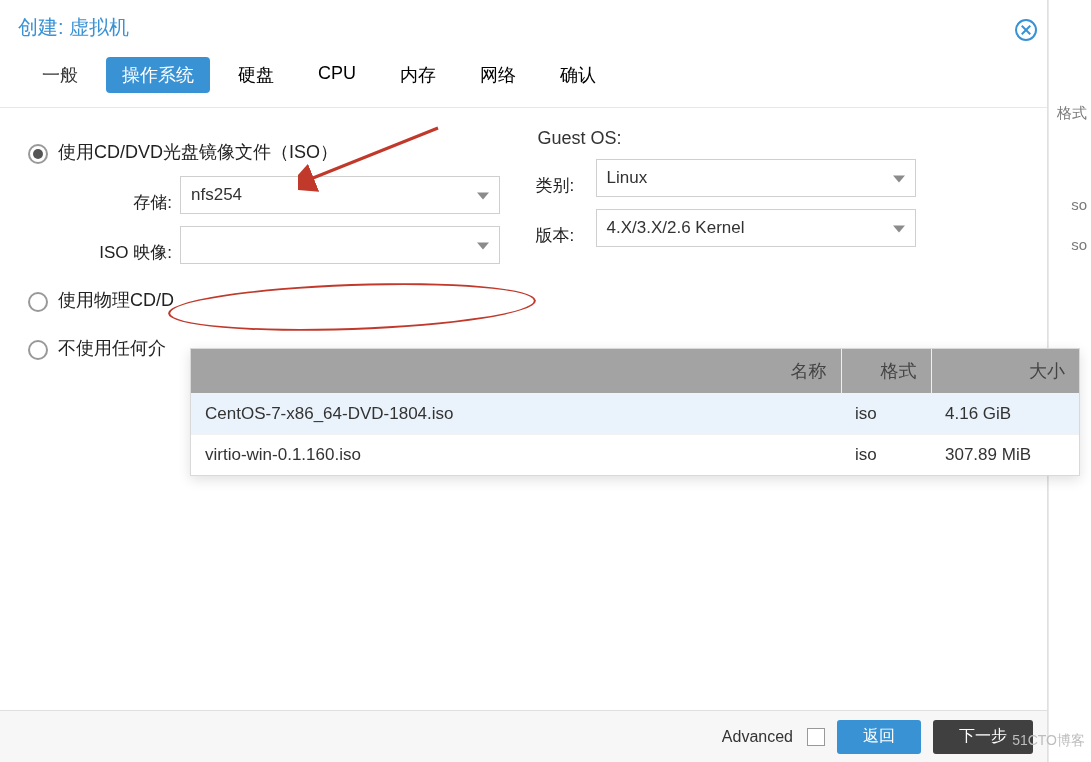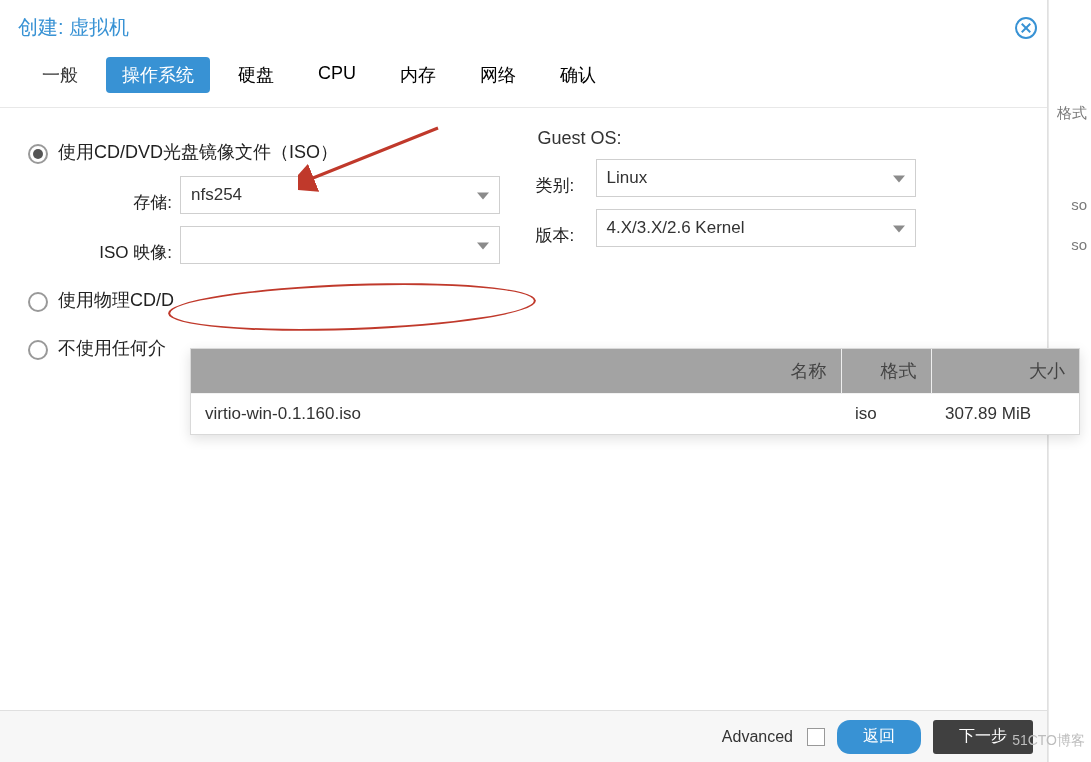--- a/index.html
+++ b/index.html
@@ -20,21 +20,21 @@
     height: 762px;
     background: #fff;
     display: flex;
     flex-direction: column;
     border-right: 1px solid #e0e0e0;
   }
   .modal-header {
     padding: 14px 10px 10px 18px;
     display: flex;
     justify-content: space-between;
-    align-items: center;
+    align-items: flex-end;
   }
   .modal-title { color: #3892d4; font-size: 20px; font-weight: 400; }
   .close-btn {
     width: 22px; height: 22px;
     border: 2px solid #3892d4;
     border-radius: 50%;
     color: #3892d4;
     display: flex; align-items: center; justify-content: center;
     font-size: 14px; cursor: pointer;
     position: relative;
@@ -144,21 +144,21 @@
     gap: 12px;
     padding: 0 14px;
     font-size: 16px;
   }
   .adv-label { color: #333; margin-right: 2px; }
   .chk { width: 18px; height: 18px; border: 1px solid #999; background: #fff; }
   .btn {
     height: 34px; padding: 0 26px; border: none; border-radius: 3px;
     font-size: 16px; cursor: pointer; color: #fff;
   }
-  .btn.back { background: #3892d4; border-radius: 13px; }
+  .btn.back { background: #3892d4; }
   .btn.next { background: #404040; }
 
   
   .bg-right {
     position: absolute; right: 0; top: 0; width: 43px; height: 762px;
     background: #fff; border-left: 1px solid #e9e9e9;
     font-size: 15px; color: #7a7a7a;
   }
   .bg-right div { position: absolute; right: 4px; }
   .watermark {
@@ -270,20 +270,25 @@
     <div class="dropdown">
       <table>
         <thead>
           <tr>
             <th class="col-name">名称</th>
             <th class="col-fmt">格式</th>
             <th>大小</th>
           </tr>
         </thead>
         <tbody>
+          <tr class="hl">
+            <td>CentOS-7-x86_64-DVD-1804.iso</td>
+            <td>iso</td>
+            <td>4.16 GiB</td>
+          </tr>
           <tr>
             <td>virtio-win-0.1.160.iso</td>
             <td>iso</td>
             <td>307.89 MiB</td>
           </tr>
         </tbody>
       </table>
     </div>
 
   </div>

